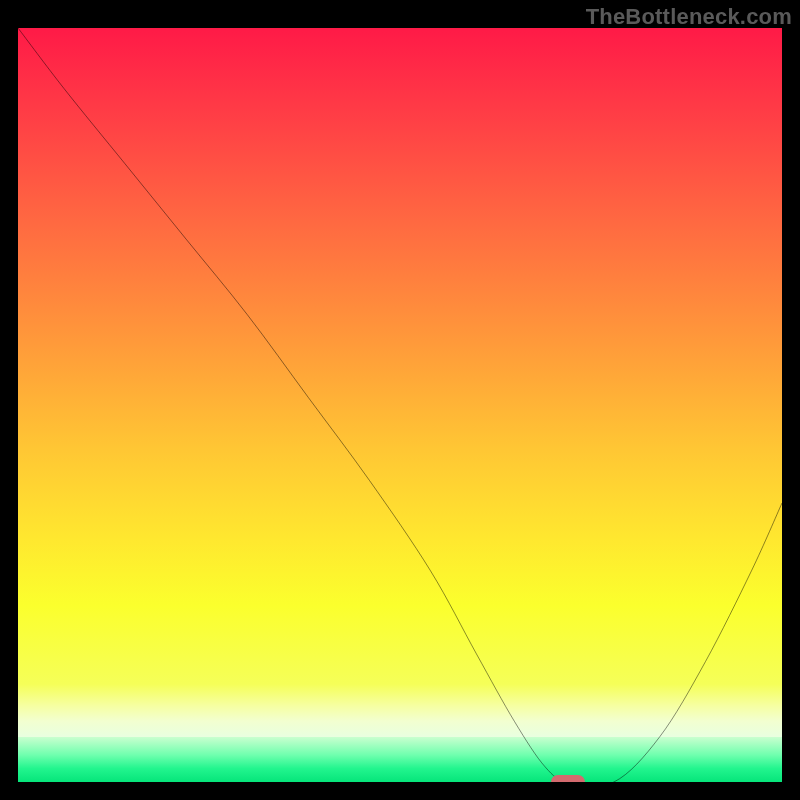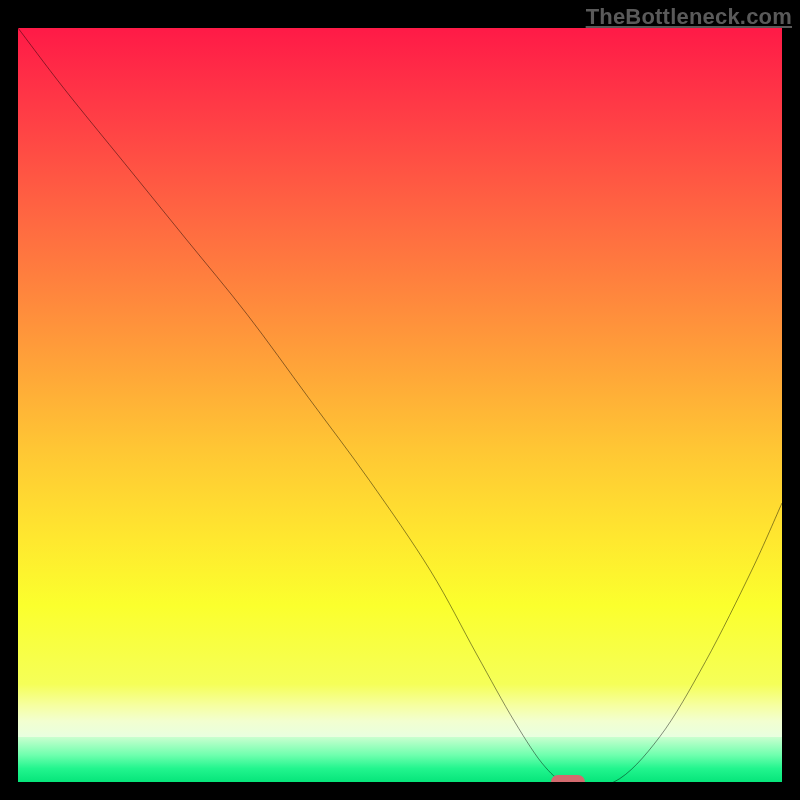--- a/index.html
+++ b/index.html
@@ -20,21 +20,20 @@
   .watermark {
     position: absolute;
     top: 4px;
     right: 8px;
     color: #5a5a5a;
     font-size: 22px;
     font-weight: 600;
     letter-spacing: 0.2px;
     z-index: 5;
     user-select: none;
-    text-decoration: underline;
   }
   .plot-area {
     position: absolute;
     left: 18px;
     top: 28px;
     width: 764px;   
     height: 754px;  
     overflow: hidden;
   }
   .gradient-stack {

